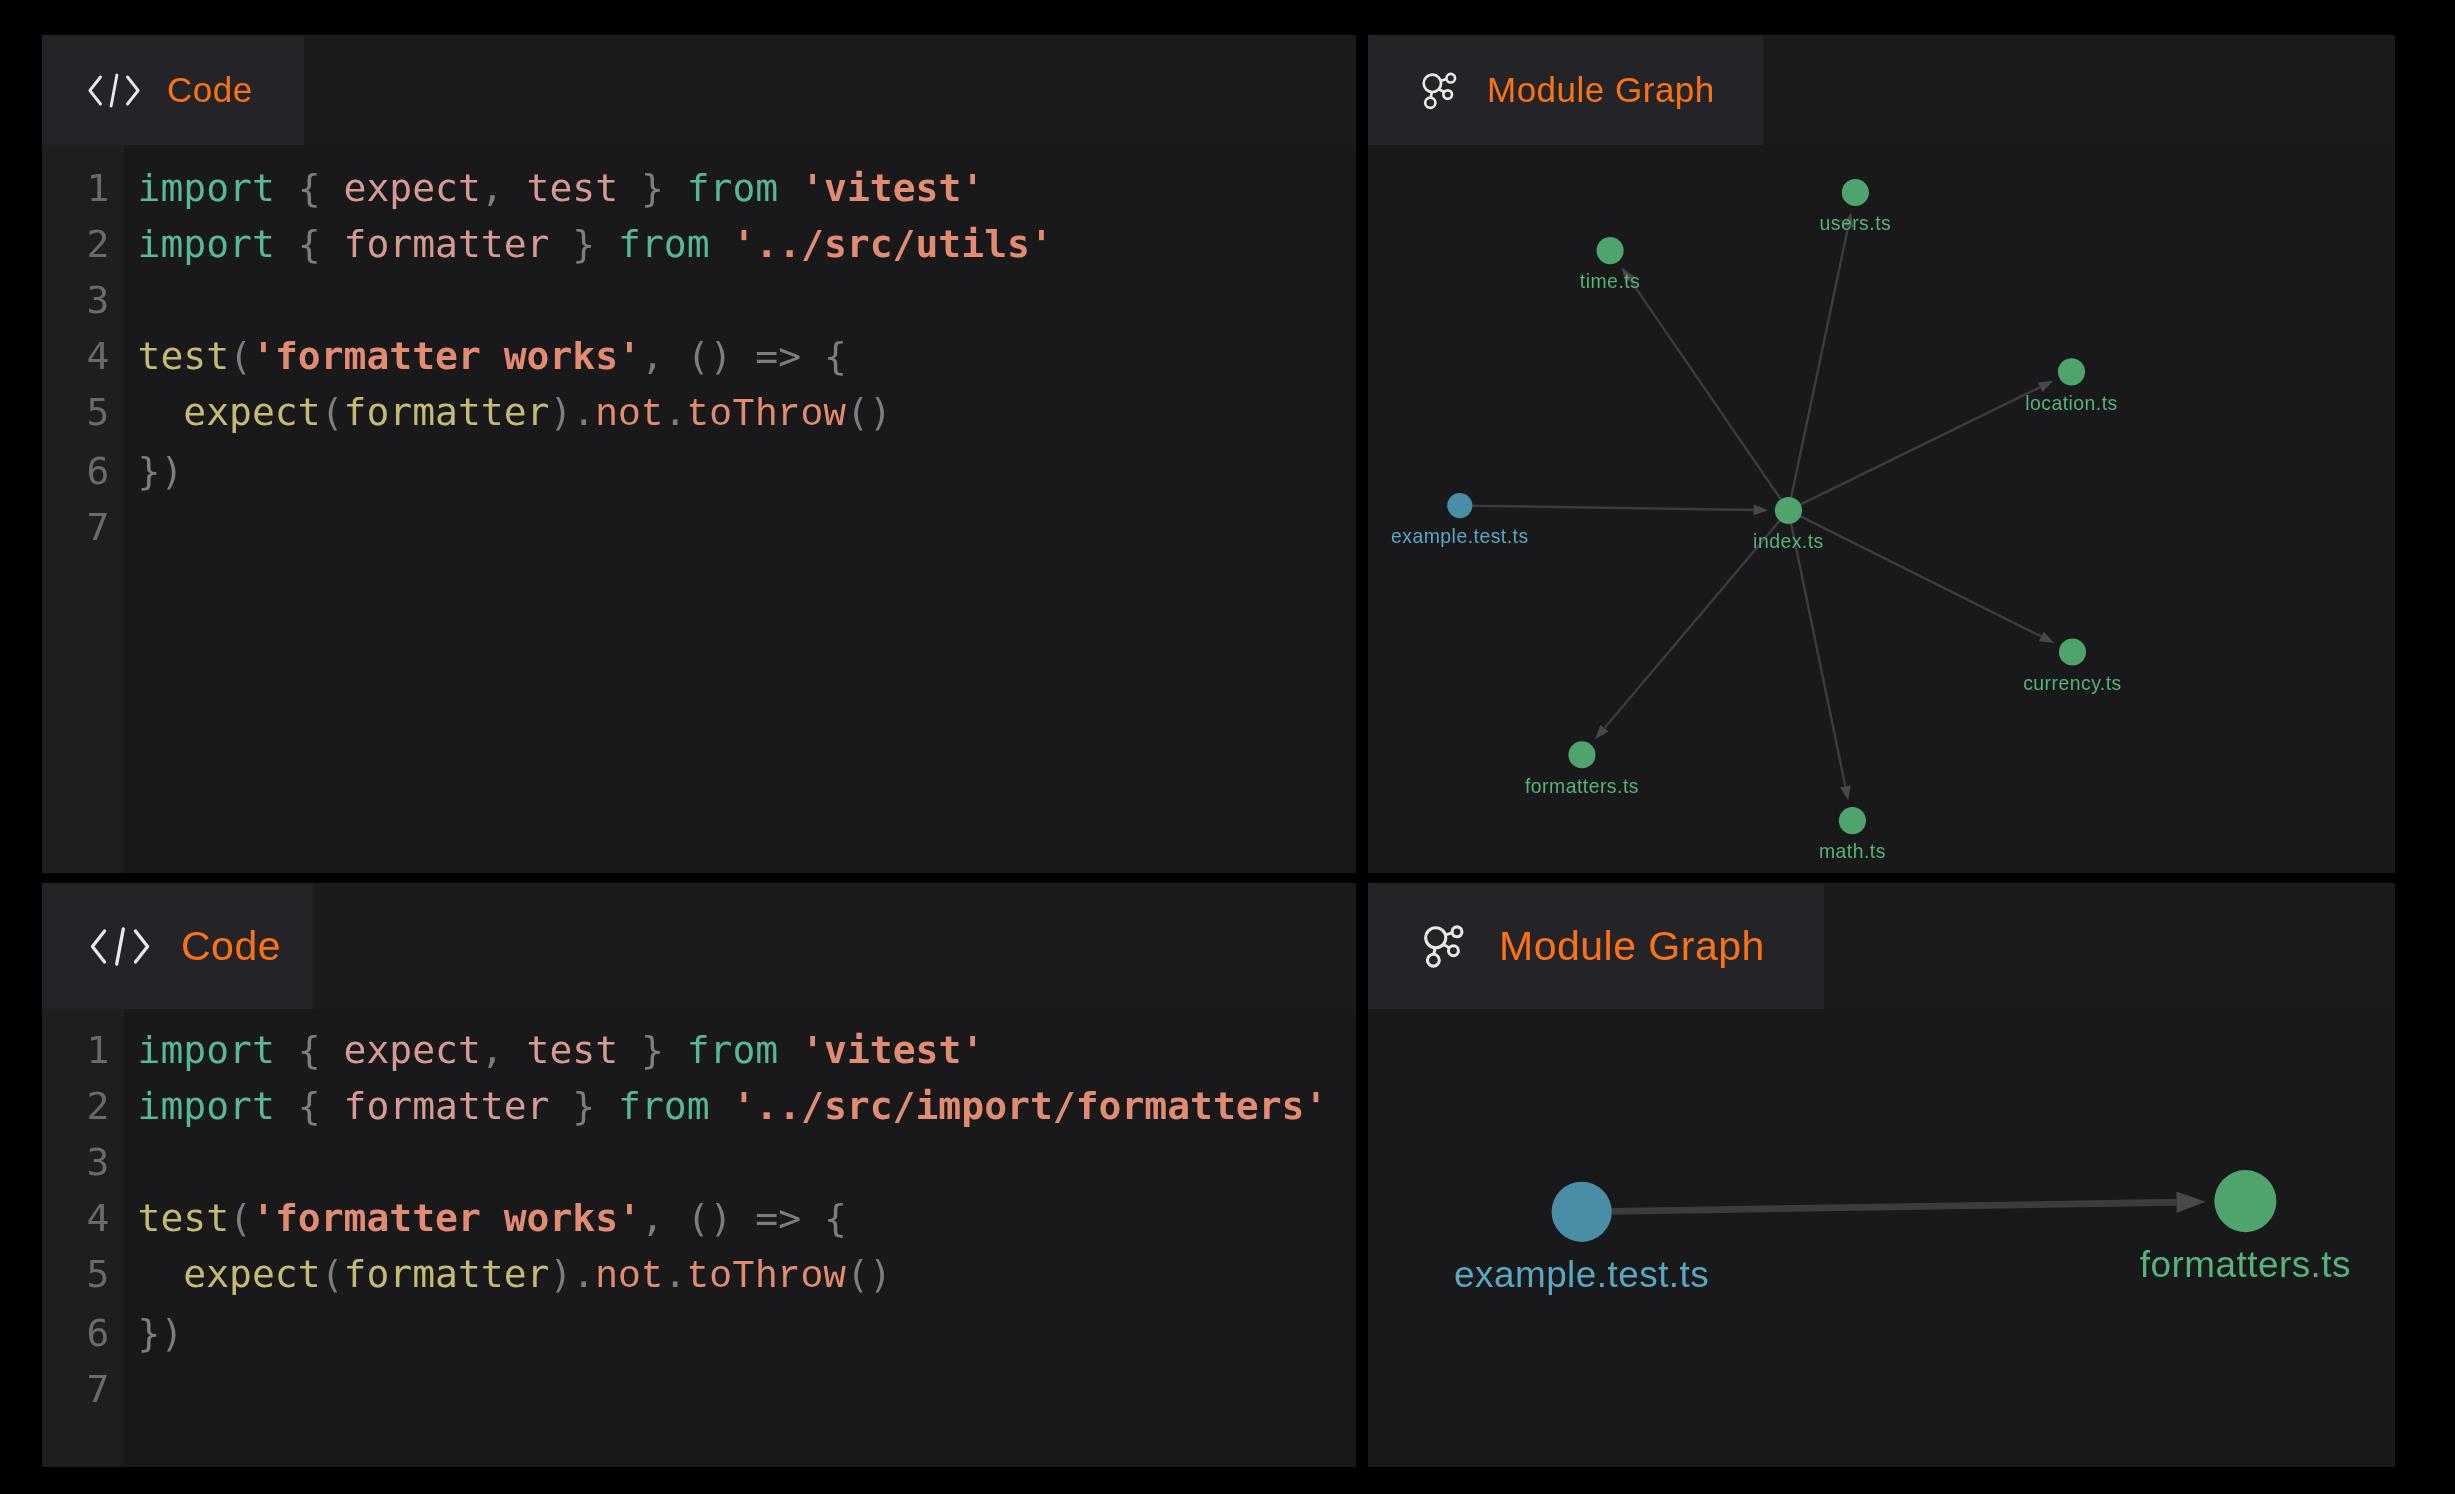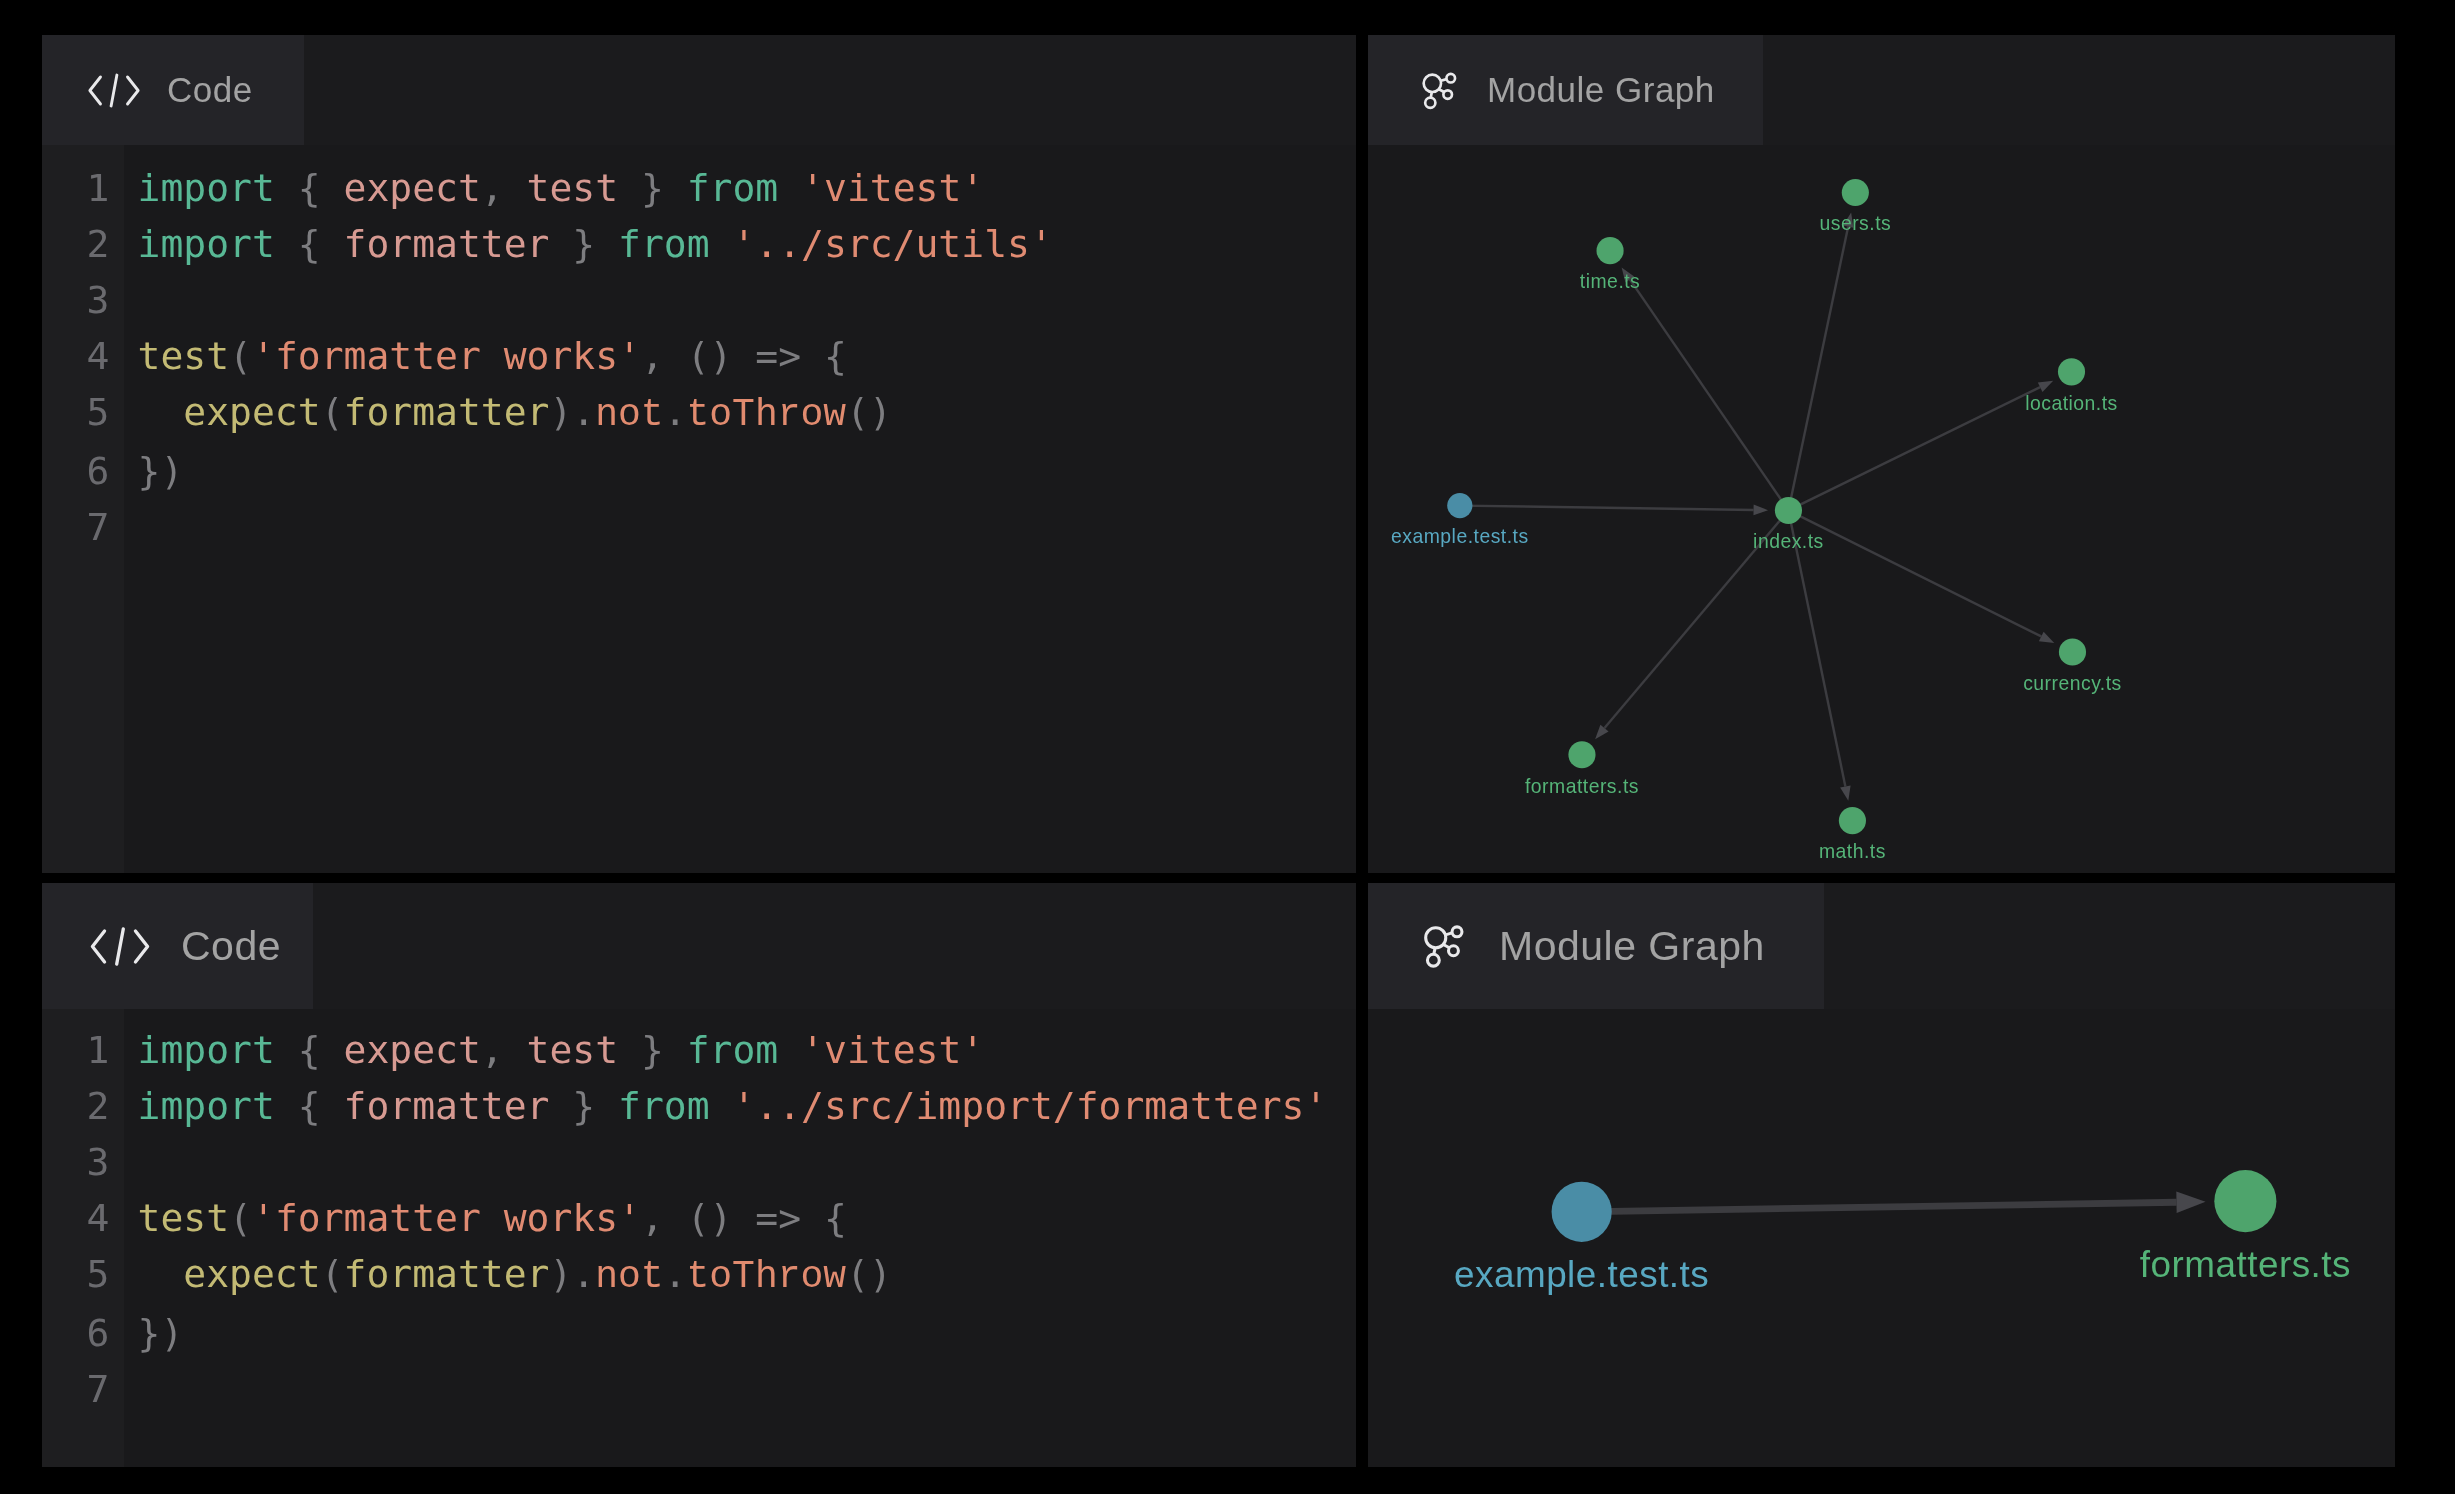--- a/index.html
+++ b/index.html
@@ -8,21 +8,21 @@
   .panel{position:absolute;background:#19191b;}
   #p-code-top {left:42px;  top:35px;  width:1314px; height:838px;}
   #p-graph-top{left:1368px;top:35px;  width:1027px; height:838px;}
   #p-code-bot {left:42px;  top:883px; width:1314px; height:584px;}
   #p-graph-bot{left:1368px;top:883px; width:1027px; height:584px;}
 
   .hdr{position:absolute;left:0;top:0;right:0;background:#1b1b1d;}
   .row-top .hdr{height:110px;}
   .row-bot .hdr{height:126px;}
   .tab{position:absolute;left:0;top:0;bottom:0;background:#242428;display:flex;
-       align-items:center;color:#a3a3a3;cursor:pointer;}
+       align-items:center;color:#f97316;cursor:pointer;}
   #p-code-top  .tab{width:262px;padding-left:44px;box-sizing:border-box;}
   #p-graph-top .tab{width:395px;padding-left:49px;box-sizing:border-box;}
   #p-code-bot  .tab{width:271px;padding-left:46px;box-sizing:border-box;}
   #p-graph-bot .tab{width:456px;padding-left:50px;box-sizing:border-box;}
   .tab-label{font-weight:500;letter-spacing:0.5px;white-space:nowrap;}
   .row-top .tab-label{font-size:35px;}
   .row-bot .tab-label{font-size:41px;}
   .tab-icon{flex:0 0 auto;display:block;}
   .row-top .tab-icon{margin-right:25px;}
   .row-bot .tab-icon{margin-right:29px;}
@@ -34,21 +34,21 @@
   .gutter{position:absolute;left:0;top:0;bottom:0;width:82px;background:#1e1e20;}
   .code-lines{position:absolute;left:0;right:0;
               font-family:"DejaVu Sans Mono","Liberation Mono",monospace;
               font-size:38px;line-height:56px;}
   #p-code-top .code-lines{top:14.6px;}
   #p-code-bot .code-lines{top:12.6px;}
   .cline{display:flex;white-space:pre;}
   .lnum{flex:0 0 82px;width:82px;box-sizing:border-box;text-align:right;
         padding-right:14.6px;color:var(--c-ln);}
   .lsrc{padding-left:13.6px;}
-  .tk-k{color:var(--c-k);margin-top:43px;} .tk-m{color:var(--c-m);} .tk-s{color:var(--c-s);}
+  .tk-k{color:var(--c-k);margin-top:43px;} .tk-m{color:var(--c-m);} .tk-s{color:var(--c-s);font-weight:bold;}
   .tk-f{color:var(--c-f);} .tk-o{color:var(--c-o);font-family:Liberation Mono, monospace;} .tk-p{color:var(--c-p);}
 
   .graph-svg{position:absolute;left:0;top:0;width:100%;height:100%;}
   .gnode{cursor:pointer;}
   .glabel{font-family:"Liberation Sans",sans-serif;letter-spacing:.5px;}
 </style>
 </head>
 <body>
 
 <div class="stage">

